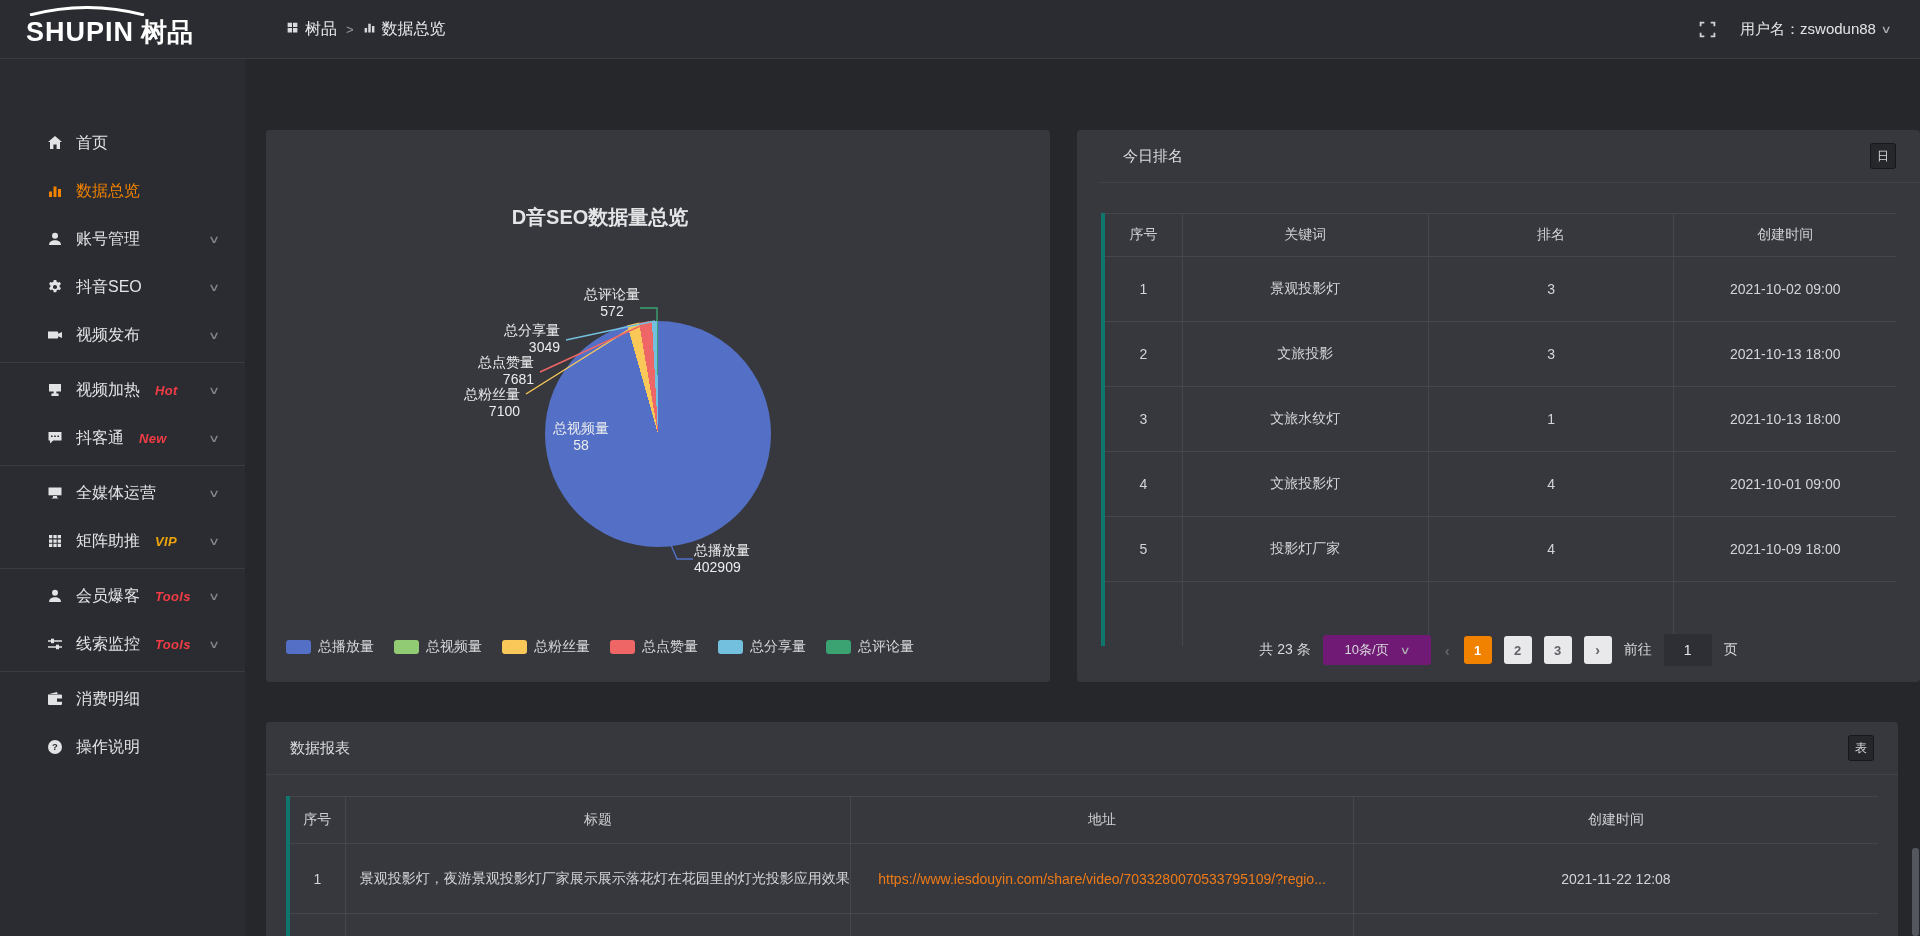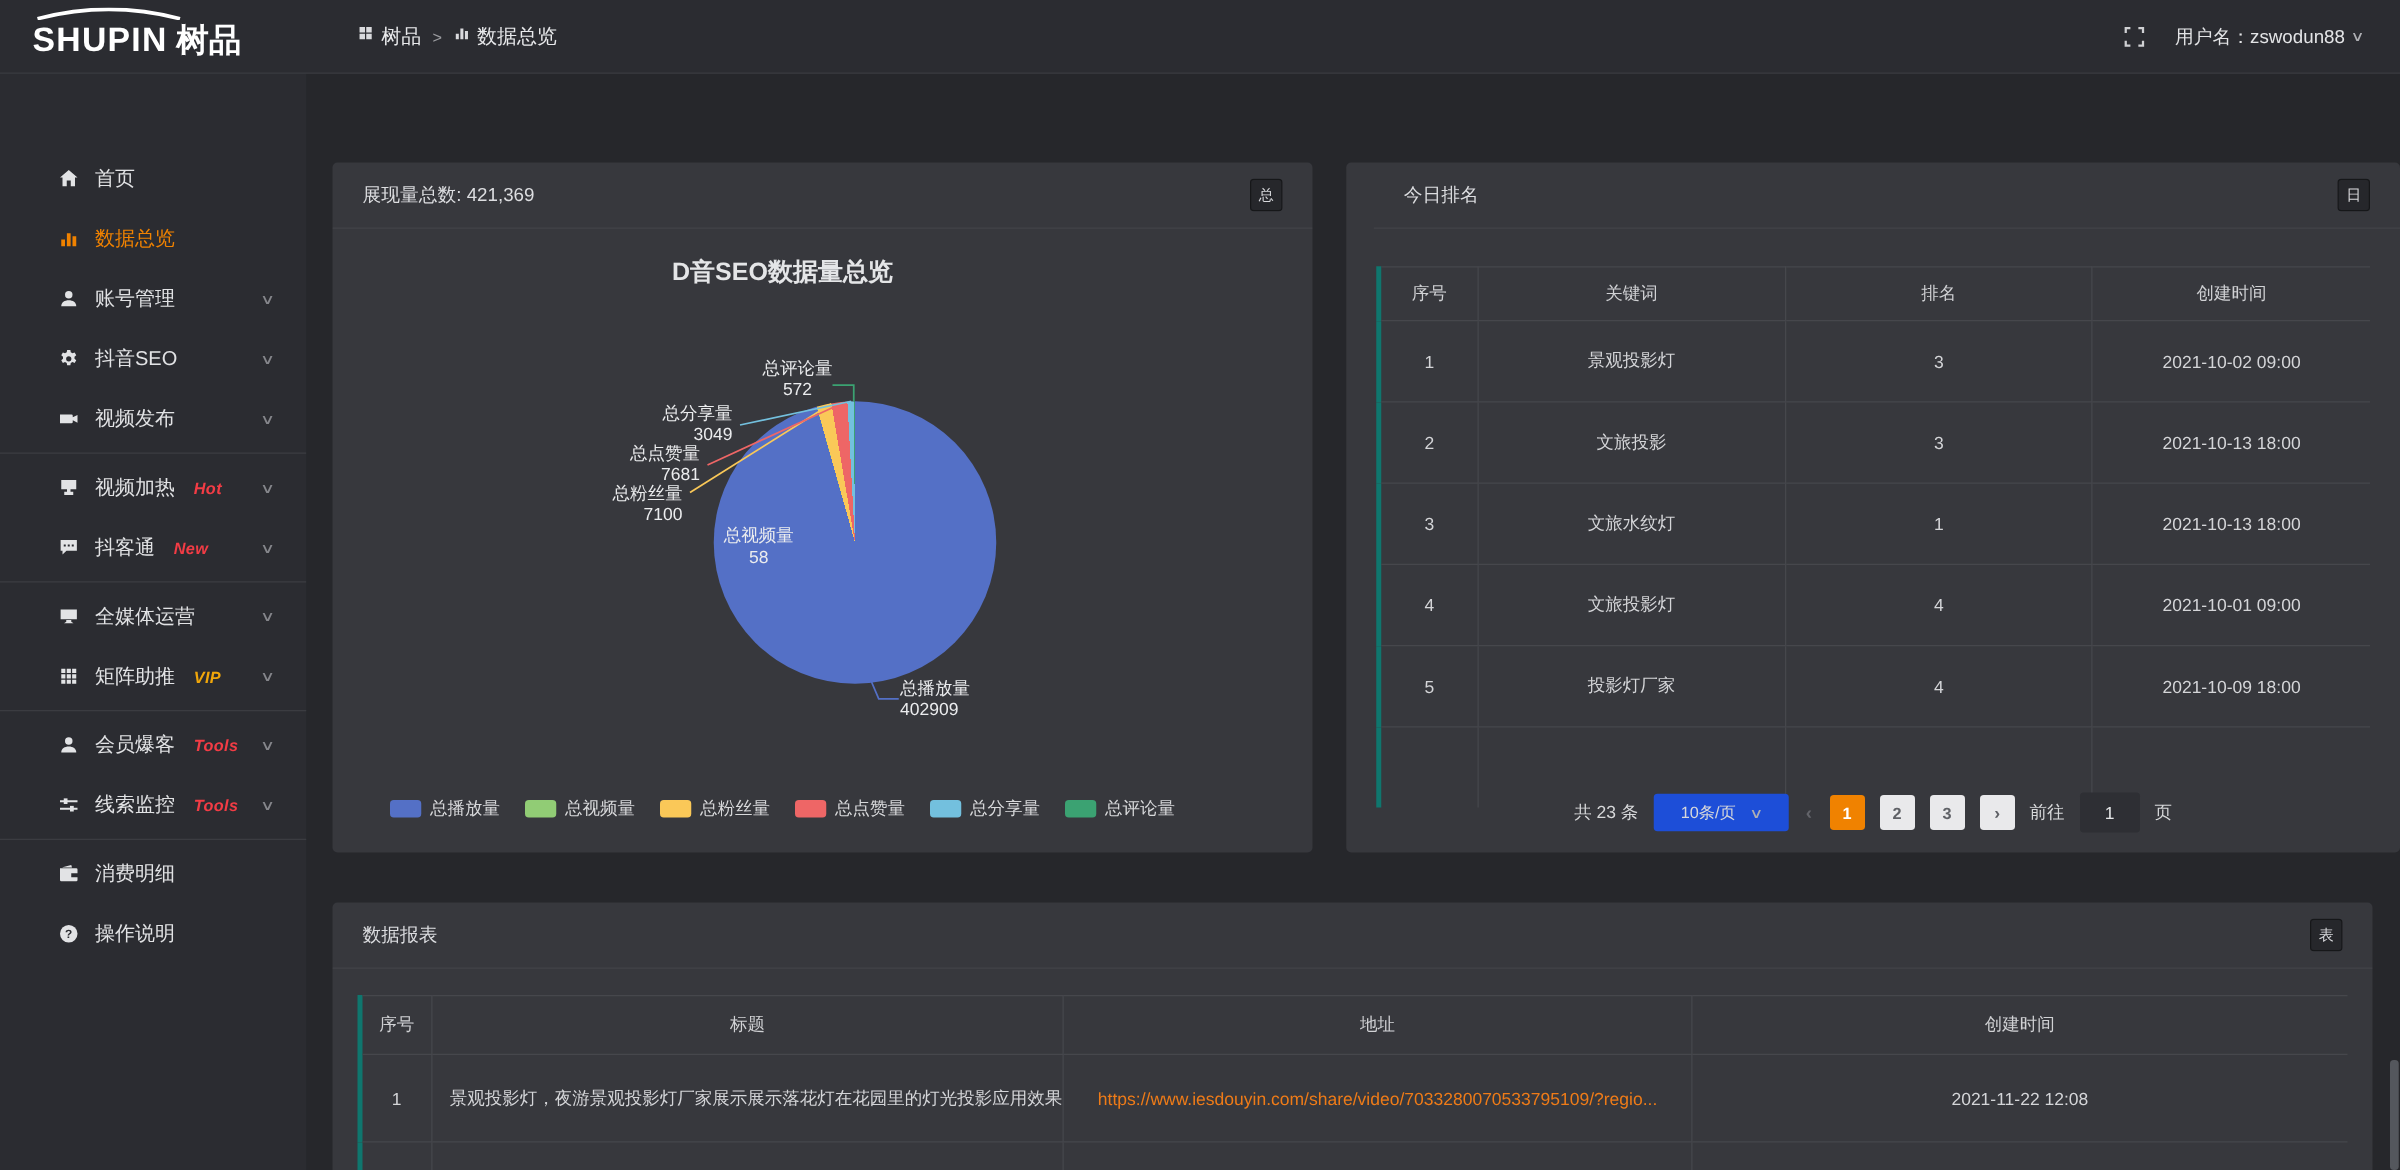--- a/index.html
+++ b/index.html
@@ -44,21 +44,21 @@
             color:#d8d9dc;font-size:12px;display:flex;align-items:center;justify-content:center;cursor:pointer;}
 
   
   #tabs{position:absolute;left:266px;top:80px;display:flex;gap:14px;z-index:2;}
   .tab-btn{height:32px;padding:0 17px;display:flex;align-items:center;border-radius:4px;font-size:14px;
            font-weight:700;cursor:pointer;background:#33343a;color:#e6e7e9;}
   .tab-btn.active{background:#f08200;color:#fff;}
 
   
   #chart-panel{left:266px;top:130px;width:784px;height:552px;}
-  #chart-area{position:absolute;left:0;top:52px;width:668px;height:500px;margin-left:26px;}
+  #chart-area{position:absolute;left:0;top:52px;width:668px;height:500px;}
   #chart-title{position:absolute;left:0;top:22px;width:100%;text-align:center;font-size:20px;font-weight:700;color:#e4e5e7;}
   #pie{position:absolute;left:279px;top:139px;width:226px;height:226px;border-radius:50%;cursor:pointer;}
   #leader-svg{position:absolute;left:0;top:0;pointer-events:none;}
   .pie-label{position:absolute;color:#ebecee;font-size:14px;line-height:17px;}
   .pl-center{text-align:center;}
   .pl-right{text-align:right;}
   .pl-left{text-align:left;}
   #lbl-comment{left:294px;top:104px;width:104px;}
   #lbl-share{left:190px;top:140px;width:104px;}
   #lbl-like{left:164px;top:172px;width:104px;}
@@ -79,21 +79,21 @@
   table.dtable td{border-bottom:1px solid #46474c;}
   table.dtable tr.stub td{border-bottom:none;height:15px;}
 
   
   #rank-panel{left:1077px;top:130px;width:821px;height:552px;padding-left:22px;}
   #rank-table-wrap{position:absolute;left:24px;right:24px;top:83px;}
   #rank-table th{height:40px;}
   #rank-table td{height:62px;}
   #pagination{position:absolute;left:0;right:0;bottom:16px;height:32px;display:flex;align-items:center;justify-content:center;gap:12px;
               color:#d7d8da;font-size:14px;}
-  #page-size{width:108px;height:30px;background:#1d4ed8;border-radius:3px;display:flex;align-items:center;justify-content:center;
+  #page-size{width:108px;height:30px;background:#701a75;border-radius:3px;display:flex;align-items:center;justify-content:center;
              gap:10px;font-size:13px;color:#d7d8da;cursor:pointer;}
   .pg-prev{color:#63646a;font-weight:700;font-size:15px;padding:0 2px;cursor:pointer;}
   .pg-num{width:28px;height:28px;border-radius:3px;background:#e9e9eb;color:#5f6166;font-weight:700;font-size:13px;
           display:flex;align-items:center;justify-content:center;cursor:pointer;}
   .pg-num.active{background:#f08200;color:#fff;}
   .pg-next{width:28px;height:28px;border-radius:3px;background:#e9e9eb;color:#5f6166;font-weight:700;
            display:flex;align-items:center;justify-content:center;cursor:pointer;}
   #goto-input{width:44px;height:30px;background:#2e2f34;border:none;border-radius:3px;color:#e6e7e9;
               text-align:center;font-size:14px;font-family:inherit;}
 
@@ -300,24 +300,20 @@
             <circle cx="8" cy="8" r="7" fill="currentColor"></circle>
             <text x="8" y="11.4" text-anchor="middle" font-size="9.5" font-weight="bold" fill="#2b2c31">?</text>
           </svg>
       </span>
       <span>操作说明</span>
     </div>
   </div>
 
 
   <div id="chart-panel" class="panel">
-    <div class="panel-header">
-      <span>展现量总数: 421,369</span>
-      <span class="mode-btn">总</span>
-    </div>
     <div id="chart-area">
       <div id="chart-title">D音SEO数据量总览</div>
 
       <div id="pie" style="background: conic-gradient(rgb(84, 112, 198) 0deg, rgb(84, 112, 198) 344.229deg, rgb(145, 204, 117) 344.229deg, rgb(145, 204, 117) 344.278deg, rgb(250, 200, 88) 344.278deg, rgb(250, 200, 88) 350.344deg, rgb(238, 102, 102) 350.344deg, rgb(238, 102, 102) 356.906deg, rgb(115, 192, 222) 356.906deg, rgb(115, 192, 222) 359.511deg, rgb(59, 162, 114) 359.511deg, rgb(59, 162, 114) 360deg);"></div>
 
       <svg id="leader-svg" width="784" height="500" viewBox="0 0 784 500">
         <polyline points="373,141 260,212" fill="none" stroke="#fac858" stroke-width="1.4"></polyline>
         <polyline points="383,140 274,190" fill="none" stroke="#ee6666" stroke-width="1.4"></polyline>
         <polyline points="389,139 300,158" fill="none" stroke="#73c0de" stroke-width="1.4"></polyline>
         <polyline points="391,139 391,126 374,126" fill="none" stroke="#3ba272" stroke-width="1.4"></polyline>

